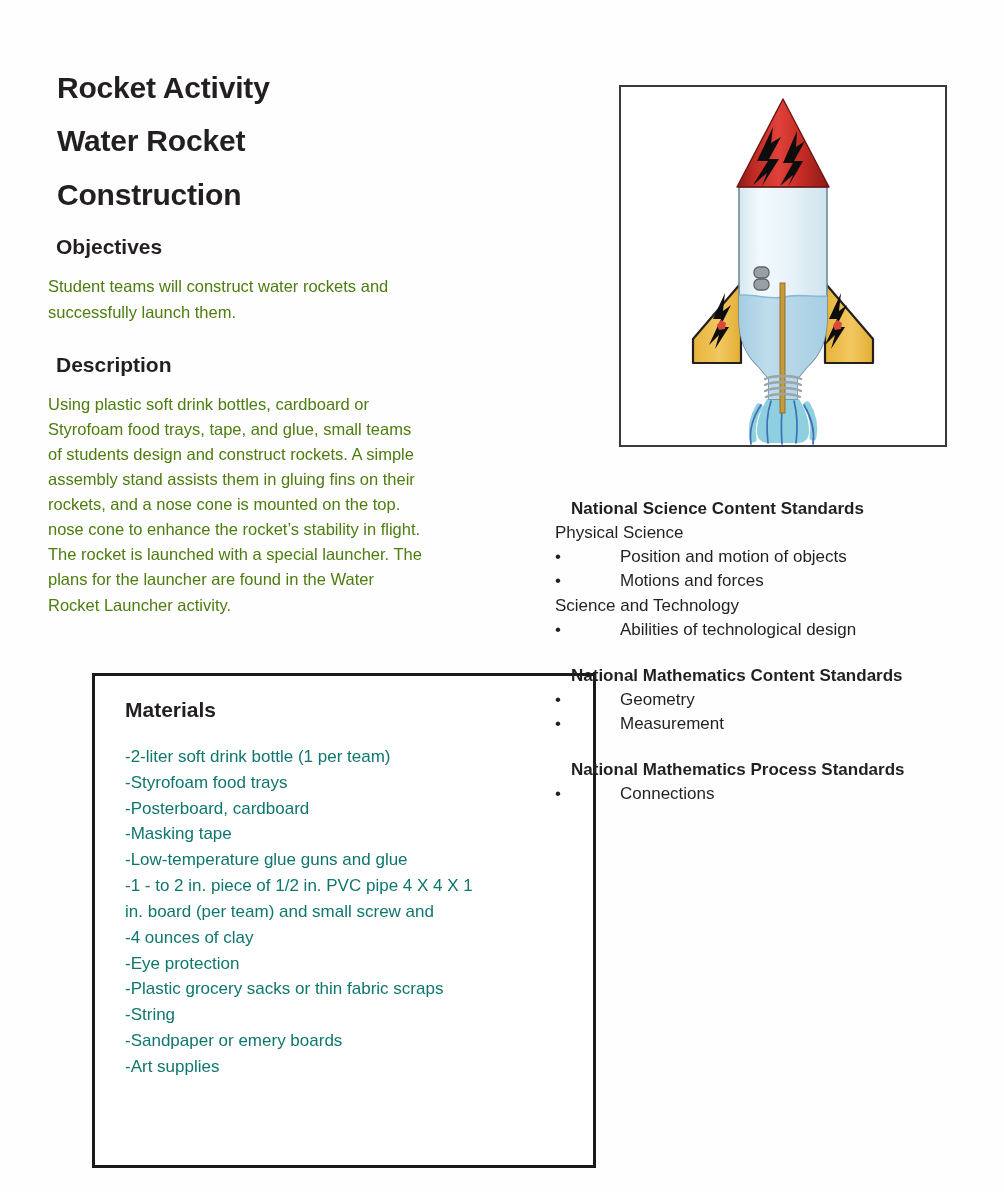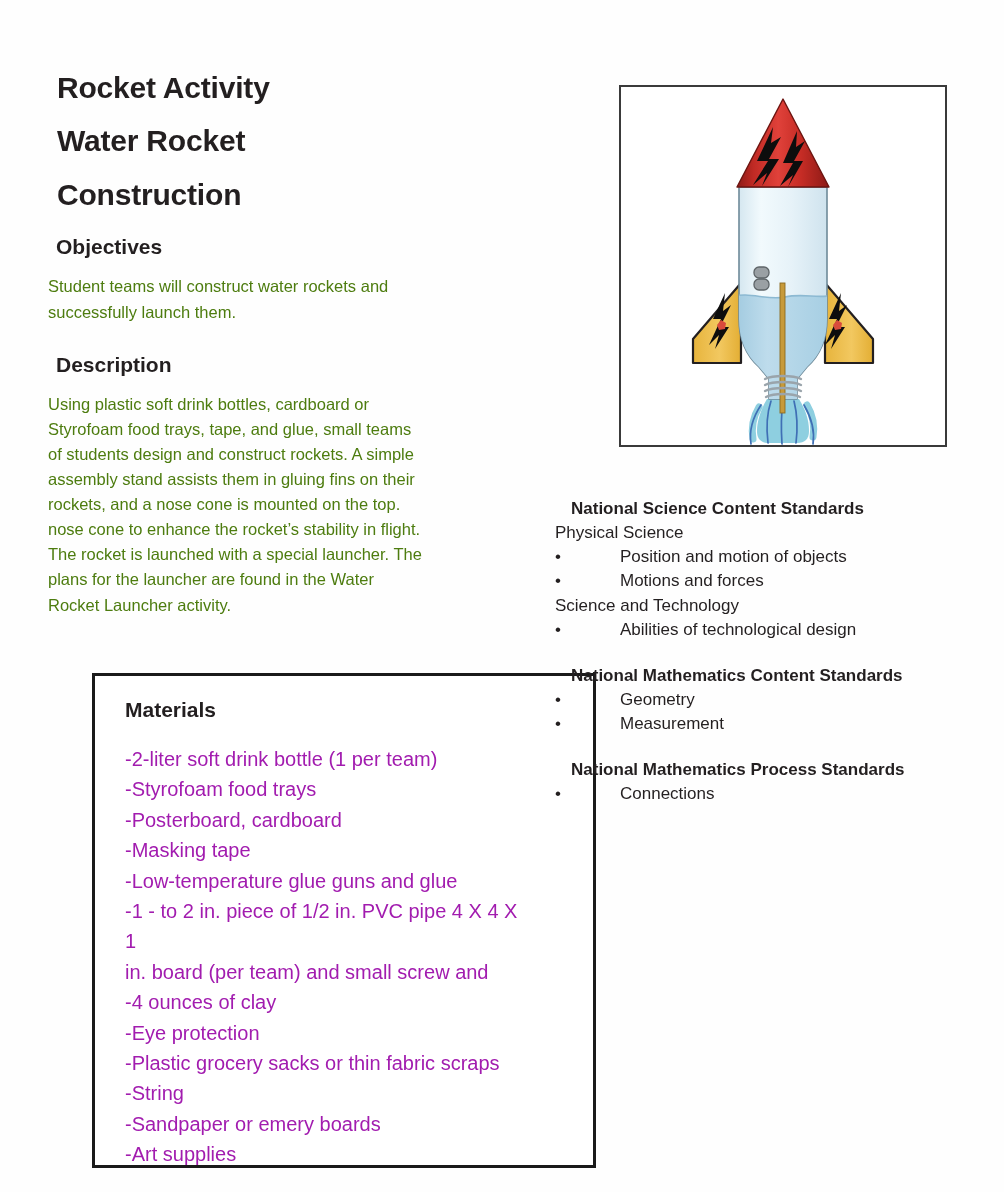--- a/index.html
+++ b/index.html
@@ -70,23 +70,23 @@
     margin-left: 40px;
   }
   .materials-title {
     font-size: 21px;
     font-weight: bold;
     margin: 22px 0 0 30px;
     color: #231f20;
   }
   .materials-list {
     margin: 22px 0 0 30px;
-    font-size: 20px;
+    font-size: 17px;
     line-height: 1.52;
-    color: #a21caf;
+    color: #0f766e;
     width: 402px;
   }
   .materials-list .mline { display: block; }
 
   
   .figure-frame {
     position: absolute;
     left: 619px;
     top: 85px;
     width: 328px;

